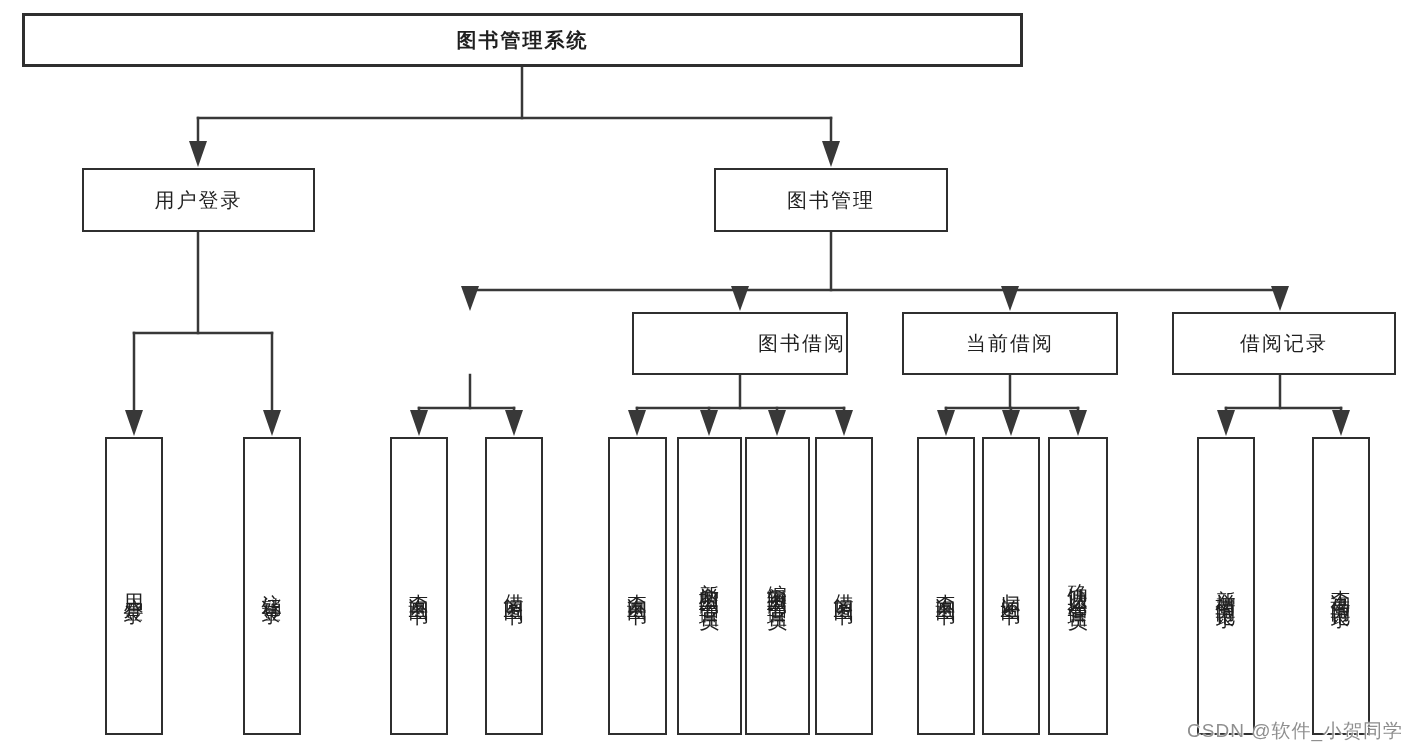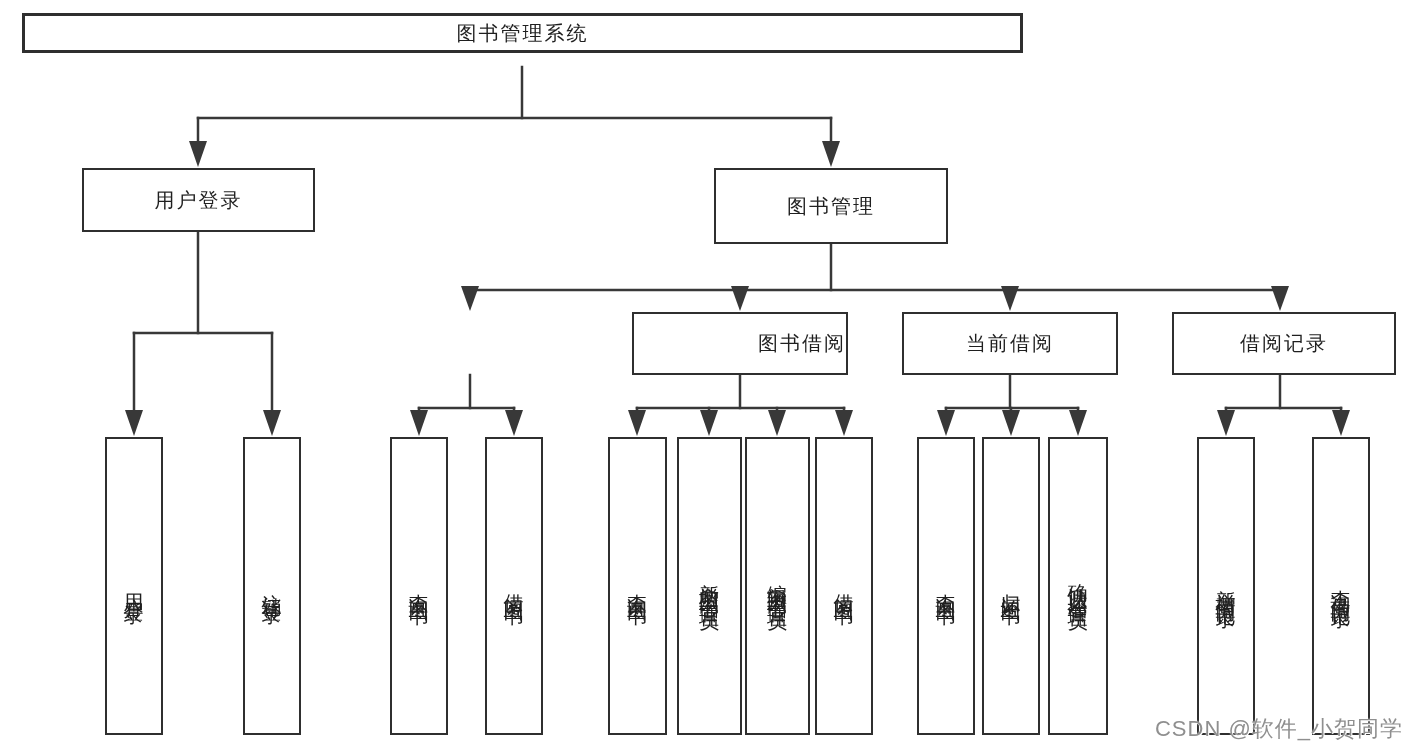--- a/index.html
+++ b/index.html
@@ -31,21 +31,21 @@
     writing-mode:vertical-rl;
     text-orientation:mixed;
     font-size:20px;
     letter-spacing:4px;
     line-height:1.0;
     color:#1f1f1f;
   }
   .watermark{
     position:absolute;
     right:2px;bottom:3px;
-    font-size:22px;
+    font-size:19px;
     letter-spacing:1px;
     color:#8f8f8f;
     text-shadow:0 0 2px #ffffff, 1px 1px 0 #ffffff;
     white-space:nowrap;
   }
   svg line{stroke:#383838;stroke-width:2.5;stroke-linecap:square;}
   svg polygon{fill:#383838;stroke:none;}
 </style>
 </head>
 <body>
@@ -114,28 +114,28 @@
     <g>
       <line x1="1280" y1="375" x2="1280" y2="408"></line>
       <line x1="1226" y1="408" x2="1341" y2="408"></line>
       <line x1="1226" y1="408" x2="1226" y2="418"></line>
       <polygon points="1217,410 1235,410 1226,436"></polygon>
       <line x1="1341" y1="408" x2="1341" y2="418"></line>
       <polygon points="1332,410 1350,410 1341,436"></polygon>
     </g>
   </svg>
 
-  <div class="node root" style="left:22px;top:13px;width:1001px;height:40px;">
+  <div class="node root" style="left:22px;top:13px;width:1001px;height:54px;font-weight:bold;">
     <span class="hlabel">图书管理系统</span>
   </div>
 
   <div class="node" style="left:82px;top:168px;width:233px;height:64px;">
     <span class="hlabel">用户登录</span>
   </div>
-  <div class="node" style="left:714px;top:168px;width:234px;height:76px;">
+  <div class="node" style="left:714px;top:168px;width:234px;height:64px;">
     <span class="hlabel">图书管理</span>
   </div>
 
   <div class="node" style="left:632px;top:312px;width:216px;height:63px;justify-content:flex-end;">
     <span class="hlabel">图书借阅</span>
   </div>
   <div class="node" style="left:902px;top:312px;width:216px;height:63px;align-items:center;">
     <span class="hlabel">当前借阅</span>
   </div>
   <div class="node" style="left:1172px;top:312px;width:224px;height:63px;">

